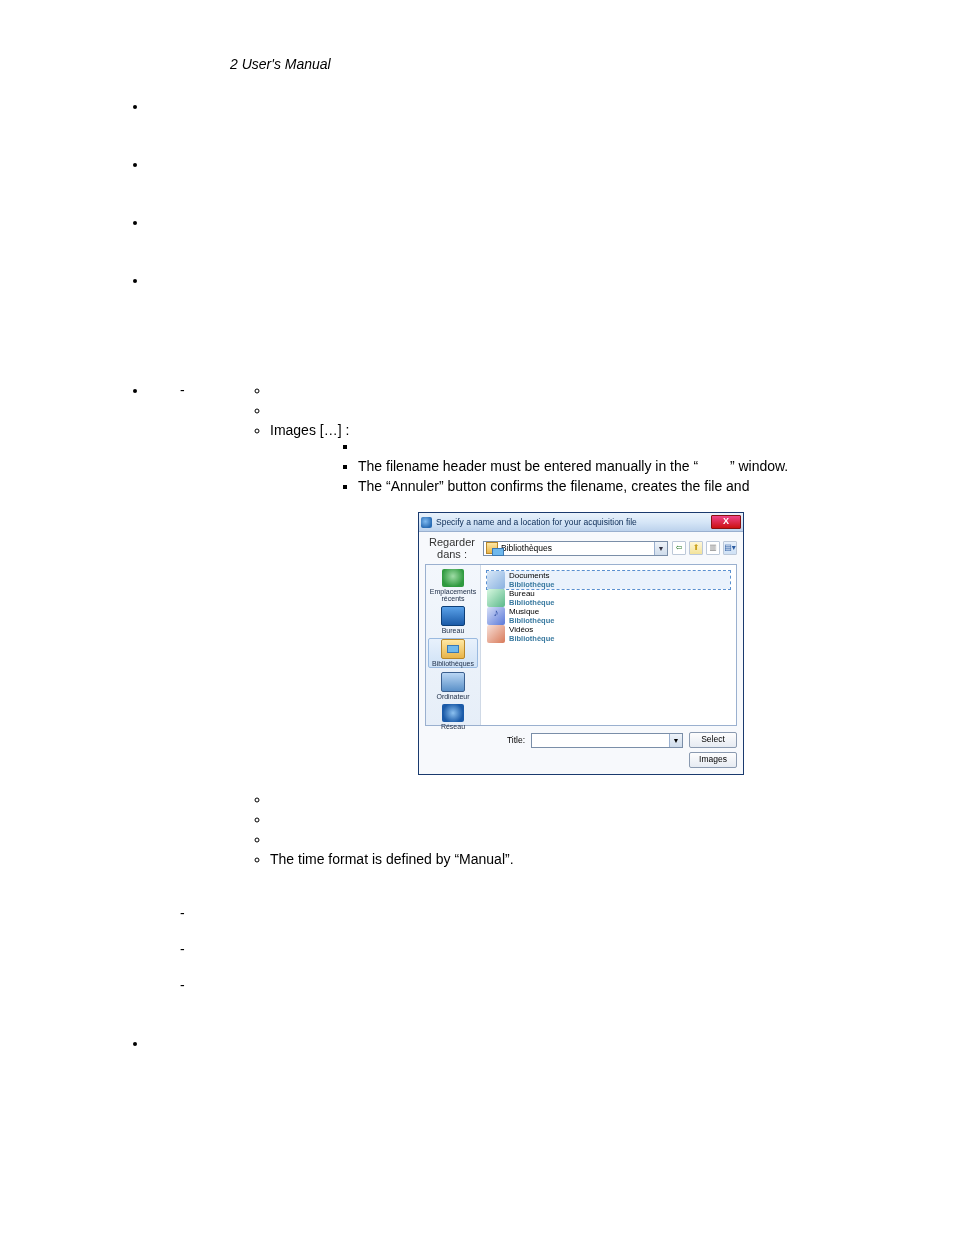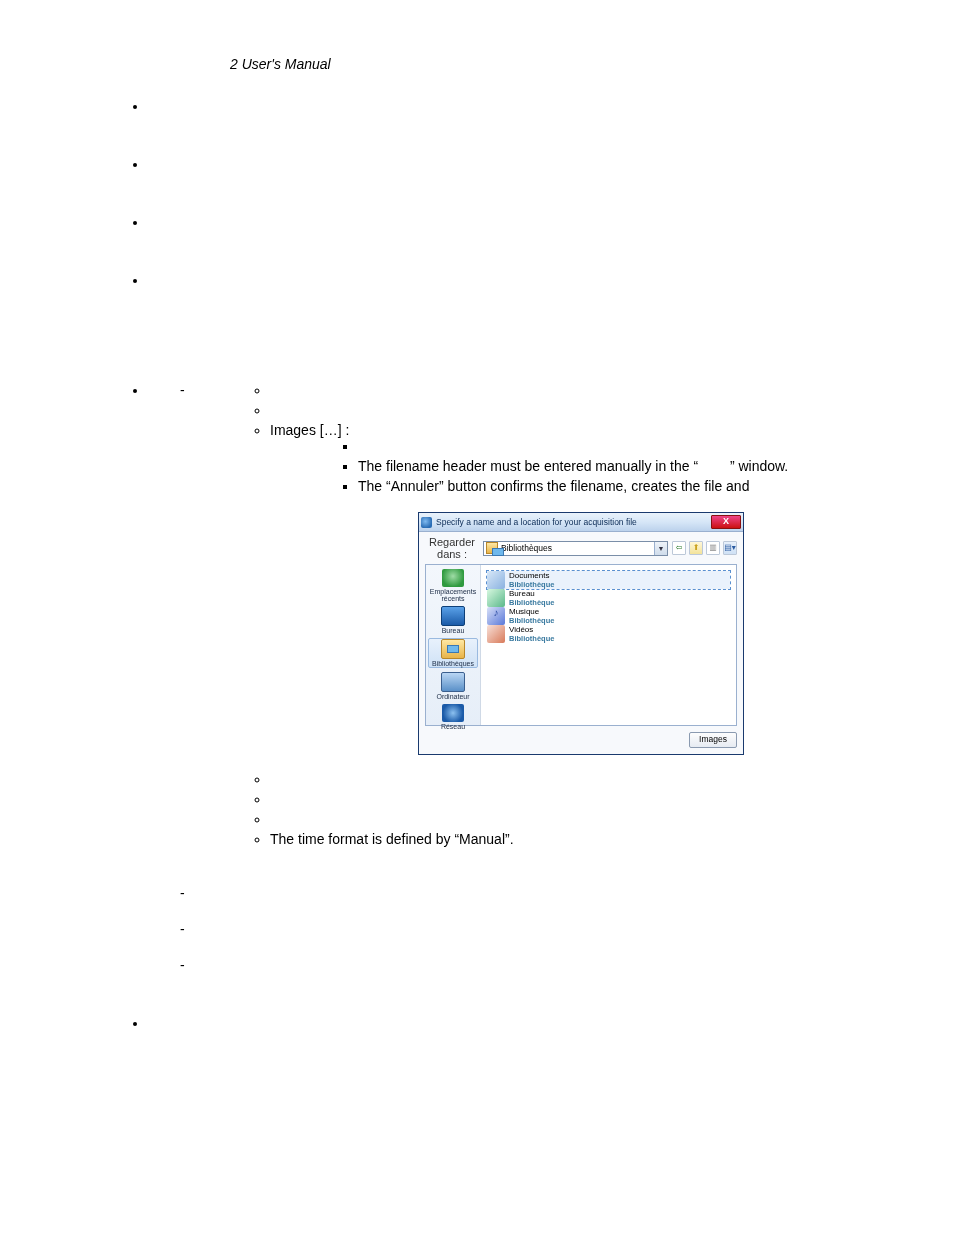--- a/index.html
+++ b/index.html
@@ -372,20 +372,27 @@
                           <span class="lico videos"></span>
                           <span class="libtxt">
                               <div class="t1">Vidéos</div>
                               <div class="t2">Bibliothèque</div>
                             </span>
                         </div>
                       </div>
                     </div>
                   </div>
                   <div class="bottom-rows">
+                    <div class="brow">
+                      <span class="blbl">Title:</span>
+                      <span class="finput">
+                          <span class="arrow">▼</span>
+                        </span>
+                      <span class="dbtn">Select</span>
+                    </div>
                     <div class="brow">
                       <span class="blbl"></span>
                       <span style="flex:1"></span>
                       <span class="dbtn">Images</span>
                     </div>
                   </div>
                 </div>
               </div>
             </li>
             <li></li>

